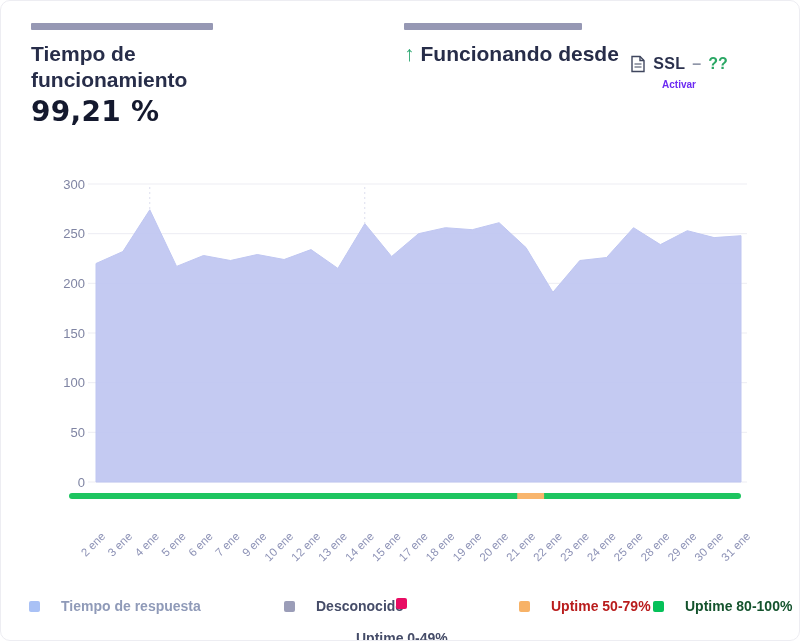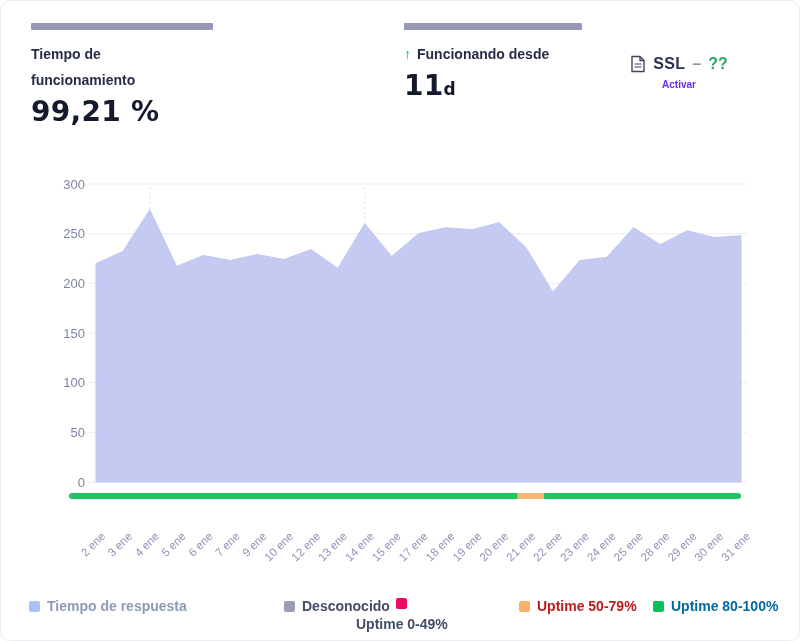--- a/index.html
+++ b/index.html
@@ -4,60 +4,59 @@
 <style>
   html,body{margin:0;padding:0;background:#ffffff;}
   .screen{
     position:relative;width:798px;height:639px;background:#fff;
     border:1px solid #ededf2;border-radius:10px;overflow:hidden;
     font-family:"Liberation Sans",sans-serif;
   }
   
   .card{position:absolute;top:22px;}
   .card .topbar{height:7px;background:#9698b4;border-radius:1px;}
-  .card .label{margin-top:11px;font-size:14px;font-weight:700;color:#272d49;line-height:26px;}
+  .card .label{margin-top:11px;font-size:21px;font-weight:700;color:#272d49;line-height:26px;}
   .card .value{margin-top:2px;font-family:"DejaVu Sans",sans-serif;font-size:28px;font-weight:800;color:#14192e;letter-spacing:.3px;}
   #card-uptime{left:30px;width:182px;}
   #card-uptime .label{width:150px;}
   #card-downtime{left:220px;width:164px;}
   #card-downtime .label, #card-since .label{white-space:nowrap;}
   #card-since{left:403px;width:178px;}
   .arrow{color:#2aa770;font-weight:700;margin-right:6px;}
   .vsuffix{font-size:17px;font-weight:800;}
   
   .sslbox{position:absolute;left:628px;top:54px;width:100px;text-align:center;}
   .sslrow{display:flex;align-items:center;justify-content:center;gap:7px;font-size:16px;}
   .ssl-name{color:#2b314d;font-weight:600;letter-spacing:.3px;}
   .ssl-dash{color:#8f96a8;font-weight:600;}
   .ssl-status{color:#2aa764;font-weight:600;}
   .ssl-action{margin-top:6px;font-size:10px;font-weight:600;color:#6c2bf2;cursor:pointer;}
   
   #chart-svg{position:absolute;left:0;top:170px;}
   
   .legend{position:absolute;top:597px;left:0;width:100%;height:20px;}
-  .legend-item{position:absolute;display:flex;align-items:center;gap:7px;cursor:pointer;}
+  .legend-item{position:absolute;display:flex;align-items:center;gap:21px;cursor:pointer;}
   .legend-sq{width:11px;height:11px;border-radius:2px;flex:0 0 auto;}
   .legend-label{font-size:14px;font-weight:600;}
 </style>
 </head>
 <body>
 
 <div class="screen">
 
   <div class="card" id="card-uptime">
     <div class="topbar"></div>
     <div class="label">Tiempo de funcionamiento</div>
     <div class="value">99,21 %</div>
   </div>
 
 
   <div class="card" id="card-since">
     <div class="topbar"></div>
     <div class="label"><span class="arrow">↑</span><span>Funcionando desde</span></div>
-    <div class="value"><span>11</span><span class="vsuffix">d</span></div>
   </div>
 
   <div class="sslbox">
     <div class="sslrow">
       <span style="display:inline-flex;">
         <svg width="16" height="18" viewBox="0 0 16 18" fill="none">
           <path d="M2 1.5h8l4 4v11H2z" stroke="#3f465e" stroke-width="1.4" fill="none"></path>
           <path d="M10 1.5v4h4" stroke="#3f465e" stroke-width="1.4" fill="none"></path>
           <line x1="4.5" y1="9" x2="11.5" y2="9" stroke="#3f465e" stroke-width="1.2"></line>
           <line x1="4.5" y1="12" x2="11.5" y2="12" stroke="#3f465e" stroke-width="1.2"></line>
@@ -135,17 +134,17 @@
     <div class="legend-item" style="left: 355px; flex-direction: column;">
       <span class="legend-sq" style="background: rgb(232, 12, 99);"></span>
       <span class="legend-label" style="color: rgb(69, 76, 104);">Uptime 0-49%</span>
     </div>
     <div class="legend-item" style="left: 518px;">
       <span class="legend-sq" style="background: rgb(247, 178, 103);"></span>
       <span class="legend-label" style="color: #b91c1c;">Uptime 50-79%</span>
     </div>
     <div class="legend-item" style="left: 652px;">
       <span class="legend-sq" style="background: rgb(6, 193, 89);"></span>
-      <span class="legend-label" style="color: #0369a1; text-align: center;">Uptime 80-100%</span>
+      <span class="legend-label" style="color: #14532d; text-align: center;">Uptime 80-100%</span>
     </div>
   </div>
 
 </div>
 
 </body></html>

